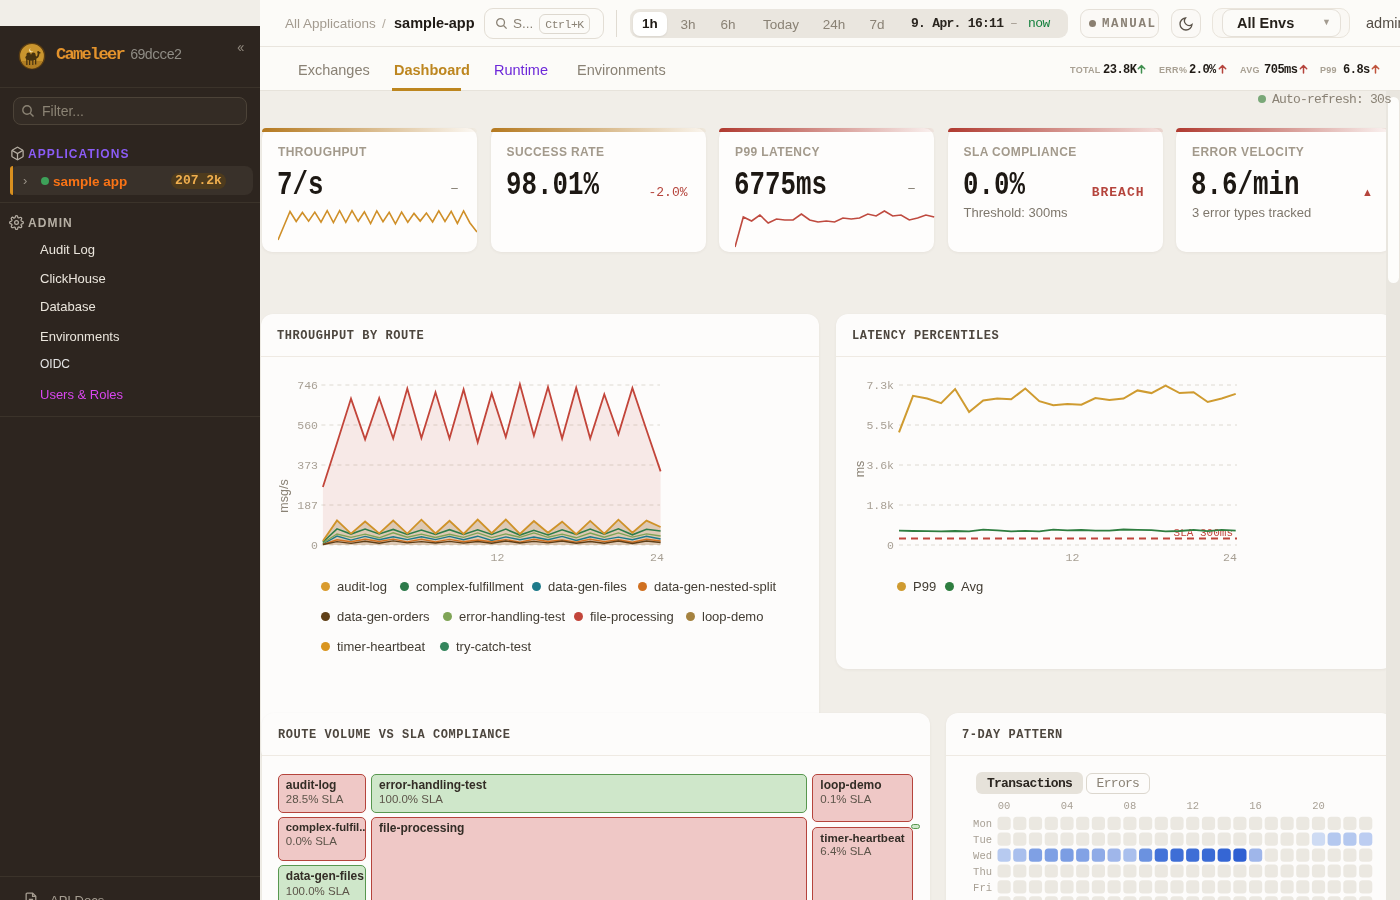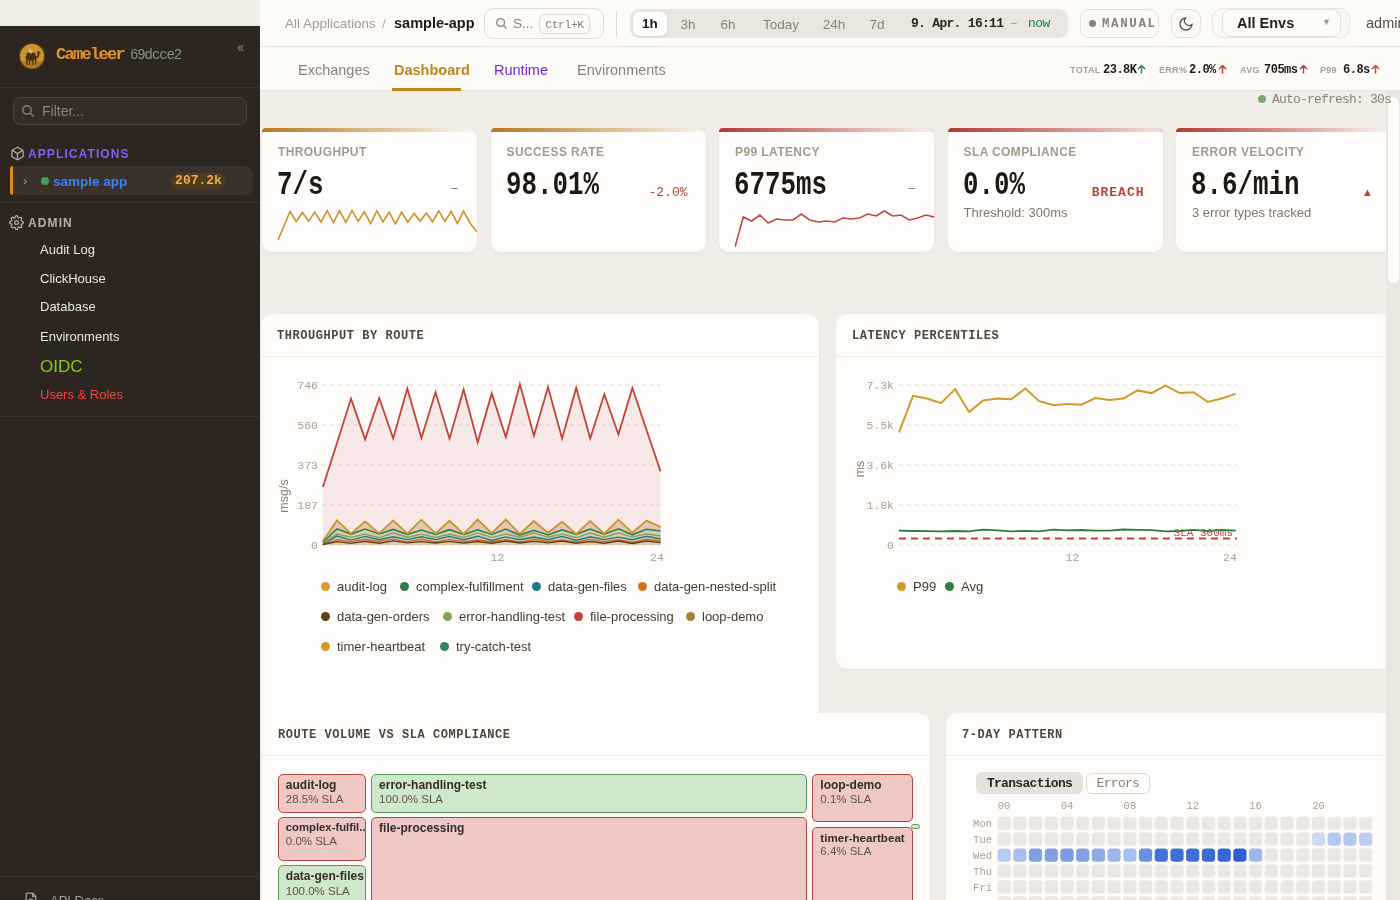--- a/index.html
+++ b/index.html
@@ -73,35 +73,35 @@
       <path d="M21 16V8a2 2 0 0 0-1-1.73l-7-4a2 2 0 0 0-2 0l-7 4A2 2 0 0 0 3 8v8a2 2 0 0 0 1 1.73l7 4a2 2 0 0 0 2 0l7-4A2 2 0 0 0 21 16z"></path>
       <path d="M3.3 7 L12 12 L20.7 7"></path>
       <path d="M12 22 V12"></path>
     </svg>
   <div class="abs" style="left:28px;top:121px;font-size:12px;font-weight:700;letter-spacing:1.1px;color:#8b5cf6;">APPLICATIONS</div>
 
   <div class="abs" style="left:10px;top:140px;width:243px;height:29px;background:#39312a;border-radius:8px;"></div>
   <div class="abs" style="left:10px;top:140px;width:3px;height:29px;background:#d88f1f;border-radius:3px 0 0 3px;"></div>
   <div class="abs" style="left:23px;top:147px;font-size:13px;color:#9a9287;">›</div>
   <div class="abs" style="left:41px;top:150.5px;width:8px;height:8px;border-radius:50%;background:#3da159;"></div>
-  <div class="abs" style="left:53px;top:147.5px;font-size:13.5px;font-weight:600;color:#3b82f6;">sample app</div>
+  <div class="abs" style="left:53px;top:147.5px;font-size:13.5px;font-weight:600;color:#f97316;">sample app</div>
   <div class="abs mono" style="left:171px;top:147px;width:55px;height:16px;background:#4e3b1d;border-radius:8px;color:#efae4e;font-size:13px;font-weight:700;text-align:center;line-height:16px;">207.2k</div>
 
   <svg class="abs" style="left:9px;top:189px;" width="15" height="15" viewBox="0 0 24 24" fill="none" stroke="#b6afa4" stroke-width="2">
       <circle cx="12" cy="12" r="3"></circle>
       <path d="M19.4 15a1.65 1.65 0 0 0 .33 1.82l.06.06a2 2 0 1 1-2.83 2.83l-.06-.06a1.65 1.65 0 0 0-1.82-.33 1.65 1.65 0 0 0-1 1.51V21a2 2 0 1 1-4 0v-.09A1.65 1.65 0 0 0 9 19.4a1.65 1.65 0 0 0-1.82.33l-.06.06a2 2 0 1 1-2.83-2.83l.06-.06a1.65 1.65 0 0 0 .33-1.82 1.65 1.65 0 0 0-1.51-1H3a2 2 0 1 1 0-4h.09A1.65 1.65 0 0 0 4.6 9a1.65 1.65 0 0 0-.33-1.82l-.06-.06a2 2 0 1 1 2.83-2.83l.06.06a1.65 1.65 0 0 0 1.82.33H9a1.65 1.65 0 0 0 1-1.51V3a2 2 0 1 1 4 0v.09a1.65 1.65 0 0 0 1 1.51 1.65 1.65 0 0 0 1.82-.33l.06-.06a2 2 0 1 1 2.83 2.83l-.06.06a1.65 1.65 0 0 0-.33 1.82V9a1.65 1.65 0 0 0 1.51 1H21a2 2 0 1 1 0 4h-.09a1.65 1.65 0 0 0-1.51 1z"></path>
     </svg>
   <div class="abs" style="left:28px;top:190px;font-size:12px;font-weight:700;letter-spacing:1.1px;color:#b6afa4;">ADMIN</div>
 
   <div class="abs" style="left:40px;top:216px;font-size:13px;color:#eae5dc;">Audit Log</div>
   <div class="abs" style="left:40px;top:245px;font-size:13px;color:#eae5dc;">ClickHouse</div>
   <div class="abs" style="left:40px;top:273px;font-size:13px;color:#eae5dc;">Database</div>
   <div class="abs" style="left:40px;top:303px;font-size:13px;color:#eae5dc;">Environments</div>
-  <div class="abs" style="left:40px;top:331px;font-size:17px;color:#84cc16;">OIDC</div>
-  <div class="abs" style="left:40px;top:361px;font-size:13px;color:#ef4444;">Users &amp; Roles</div>
+  <div class="abs" style="left:40px;top:331px;font-size:12px;color:#e5e5e5;">OIDC</div>
+  <div class="abs" style="left:40px;top:361px;font-size:13px;color:#d946ef;">Users &amp; Roles</div>
 
   <svg class="abs" style="left:25px;top:866px;" width="13" height="15" viewBox="0 0 24 28" fill="none" stroke="#a69e92" stroke-width="2.4">
       <path d="M14 2 H4 a2 2 0 0 0 -2 2 v20 a2 2 0 0 0 2 2 h14 a2 2 0 0 0 2 -2 V8 Z"></path>
       <path d="M14 2 v6 h6"></path>
       <path d="M7 14 h8 M7 19 h8"></path>
     </svg>
   <div class="abs" style="left:50px;top:866.5px;font-size:13px;color:#a69e92;">API Docs</div>
 </div>
 
 <div id="topbar" class="abs" style="left:260px;top:0;width:1140px;height:47px;background:#fcfbf8;border-bottom:1px solid #e9e5de;"></div>

